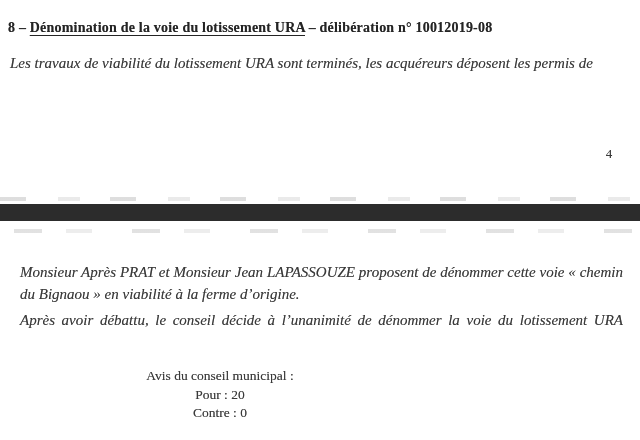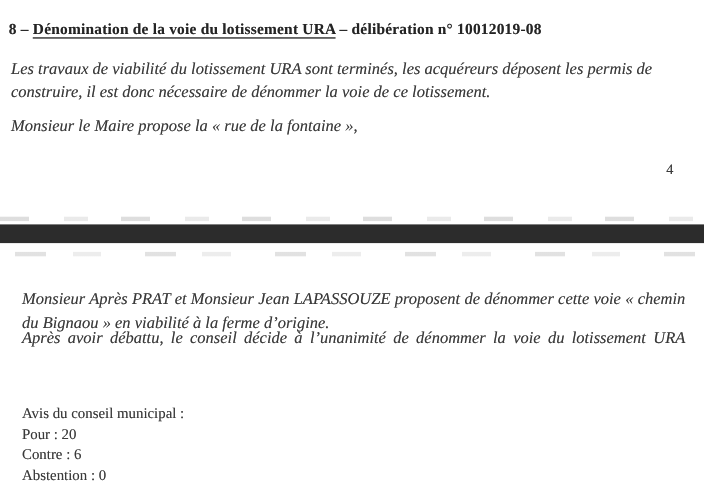--- a/index.html
+++ b/index.html
@@ -57,61 +57,57 @@
   }
   .band {
     position: absolute;
     left: 0;
     top: 192px;
     width: 640px;
     height: 17px;
     background: var(--separator-band, #2c2c2c);
   }
   #p3 { left: 20px; top: 249px; width: 603px; line-height: 22px; }
-  #p4 { left: 20px; top: 286px; width: 603px; line-height: 20px; }
+  #p4 { left: 20px; top: 298px; width: 603px; line-height: 20px; }
   .avis {
     position: absolute;
     left: 20px;
     top: 355px;
     width: 400px;
     font-size: 13.5px;
     line-height: 18.5px;
+    text-align: center;
   }
 </style>
 </head>
 <body>
 
 <div class="doc">
 
   <div class="heading"><span>8 – </span><span class="u">Dénomination de la voie du lotissement URA</span><span> – délibération n° 10012019-08</span></div>
 
   <div class="para" id="p1">
     <span class="line">Les travaux de viabilité du lotissement URA sont terminés, les acquéreurs déposent les permis de</span>
-    <span class="line">construire, il est donc nécessaire de dénommer la voie de ce lotissement.</span>
   </div>
 
-  <div class="para" id="p2">
-    <span class="line">Monsieur le Maire propose la « rue de la fontaine »,</span>
-  </div>
 
   <div class="pageno">4</div>
 
   <div class="artifact artifact-above"></div>
   <div class="band"></div>
   <div class="artifact artifact-below"></div>
 
   <div class="para" id="p3">
     <span class="line jline">Monsieur Après PRAT et Monsieur Jean LAPASSOUZE proposent de dénommer cette voie « chemin</span>
     <span class="line">du Bignaou » en viabilité à la ferme d’origine.</span>
   </div>
 
   <div class="para" id="p4">
     <span class="line jline">Après avoir débattu, le conseil décide à l’unanimité de dénommer la voie du lotissement URA</span>
   </div>
 
   <div class="avis">
     <span class="line">Avis du conseil municipal :</span>
     <span class="line">Pour : 20</span>
-    <span class="line">Contre : 6</span>
-    <span class="line">Abstention : 0</span>
+    <span class="line">Contre : 0</span>
   </div>
 
 </div>
 
 </body></html>

